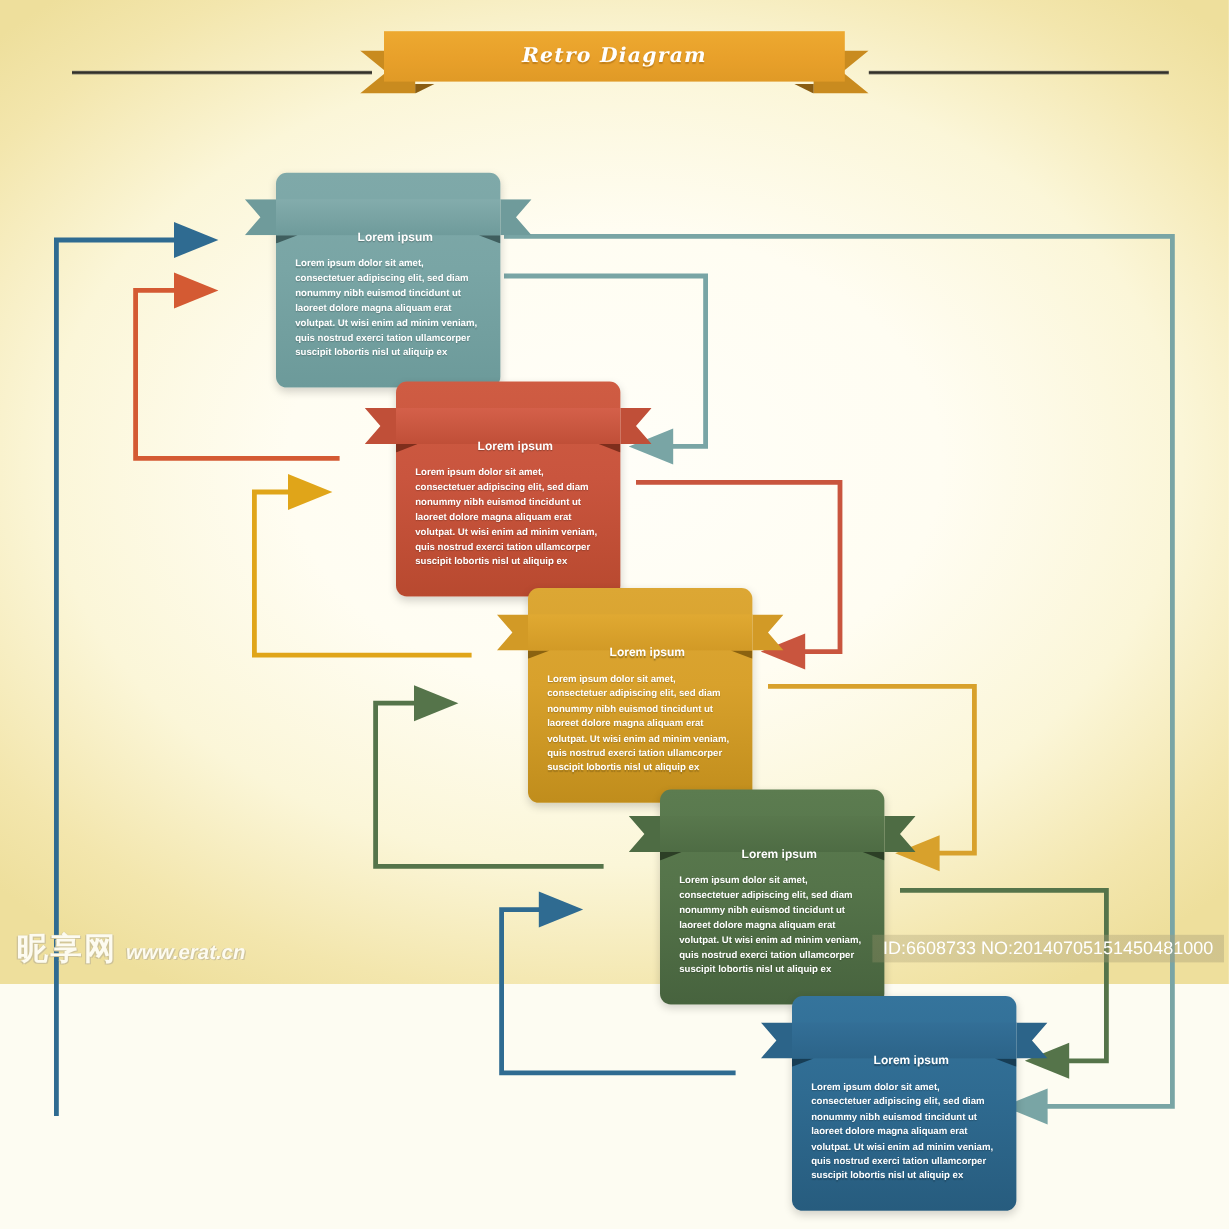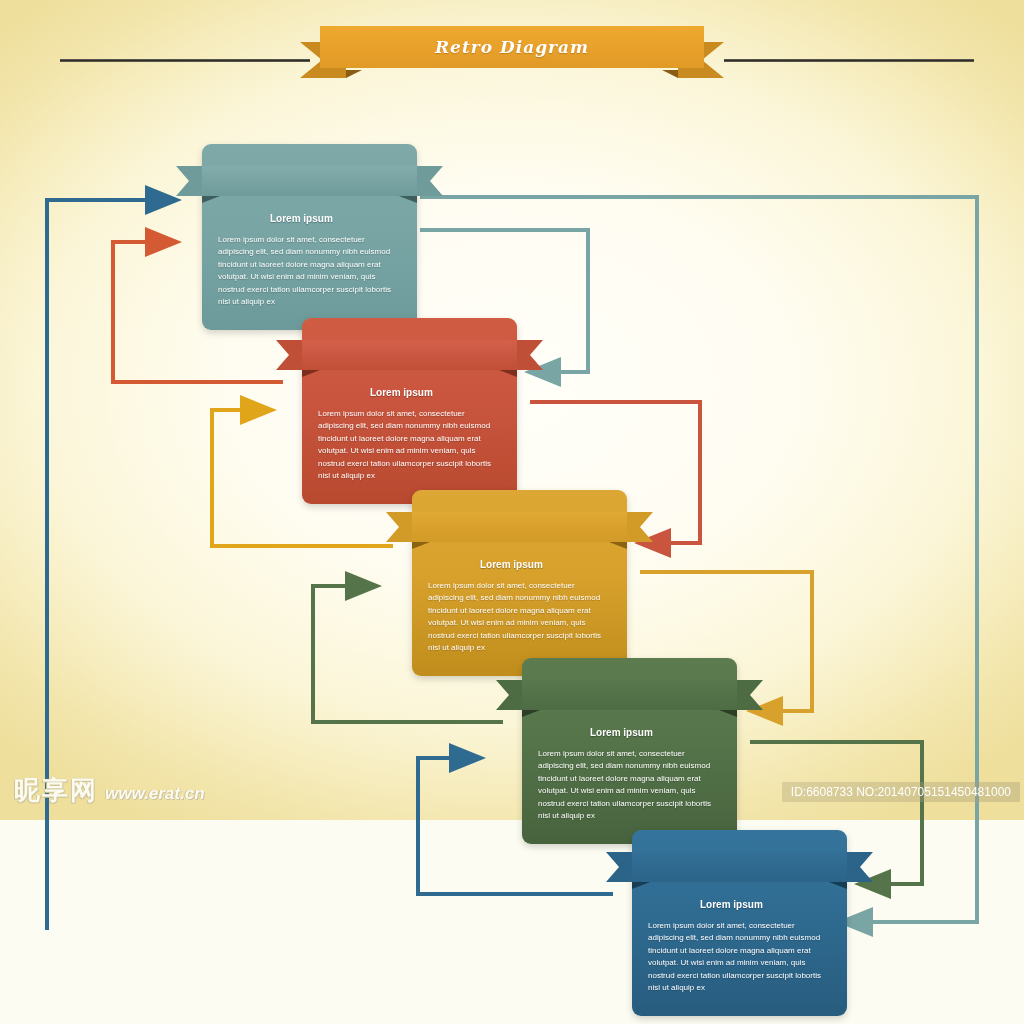--- a/index.html
+++ b/index.html
@@ -35,22 +35,23 @@
   }
   .hrule { position:absolute; height:3px; top:59px;
     background:linear-gradient(180deg,#6d6a5e,#2f2d26 50%,#6d6a5e); }
   .hrule.l { left:60px; width:250px; }
   .hrule.r { right:50px; width:250px; }
 
   
   .card { position:absolute; width:215px; }
   .card-body {
     position:relative; border-radius:9px;
-    padding:60px 16px 22px 16px;
+    padding:40px 16px 22px 16px;
     box-shadow:0 3px 7px rgba(0,0,0,.17);
+    margin-left:28px;
   }
   .card-banner {
     position:absolute; left:-26px; right:-26px; top:22px; height:30px;
     display:flex; align-items:center;
   }
   .bn-mid {
     position:absolute; left:26px; right:26px; top:0; height:30px;
   }
   .bn-fold { position:absolute; top:30px; width:18px; height:7px; }
   .bn-fold.l { left:26px; }
@@ -59,41 +60,41 @@
   .bn-notch.l { left:0; }
   .bn-notch.r { right:0; }
   .card-title {
     position:relative; z-index:4; margin-left:52px;
     color:#fff; font-size:10px; font-weight:bold; line-height:30px;
     text-shadow:0 1px 1px rgba(0,0,0,.3); white-space:nowrap;
   }
   .card-text {
     position:relative; z-index:3;
     color:#ffffff; font-size:8px; line-height:12.4px;
-    font-weight:normal; text-align:left;
+    font-weight:bold; text-align:left;
     text-shadow:0 1px 1px rgba(0,0,0,.22);
   }
 
   
   .logo { position:absolute; left:14px; bottom:12px; display:flex; align-items:baseline; gap:7px; }
   .logo-cn {
     font-size:26px; font-weight:bold; color:#fdfbf0;
     font-family:"DejaVu Sans", sans-serif;
     letter-spacing:2px;
     text-shadow:0 0 1px #c9bf92, 1px 1px 0 #cfc49a, -1px 1px 0 #cfc49a;
     margin-top:12px;
   }
   .logo-url {
     font-size:17px; font-style:italic; font-weight:bold; color:#fdfbf0;
     text-shadow:1px 1px 0 #cfc49a, -1px 0 0 #cfc49a;
   }
   .wm {
     position:absolute; right:4px; bottom:18px;
     background:linear-gradient(90deg,rgba(160,150,110,.30),rgba(170,160,120,.42));
-    color:#ffffff; font-size:12px; padding:3px 9px; white-space:nowrap;
+    color:#ffffff; font-size:15px; padding:3px 9px; white-space:nowrap;
   }
 </style>
 </head>
 <body>
 
 <div id="stage">
 
   <svg id="svgLayer" viewBox="0 0 1024 1024">
     <defs>
       <style>

